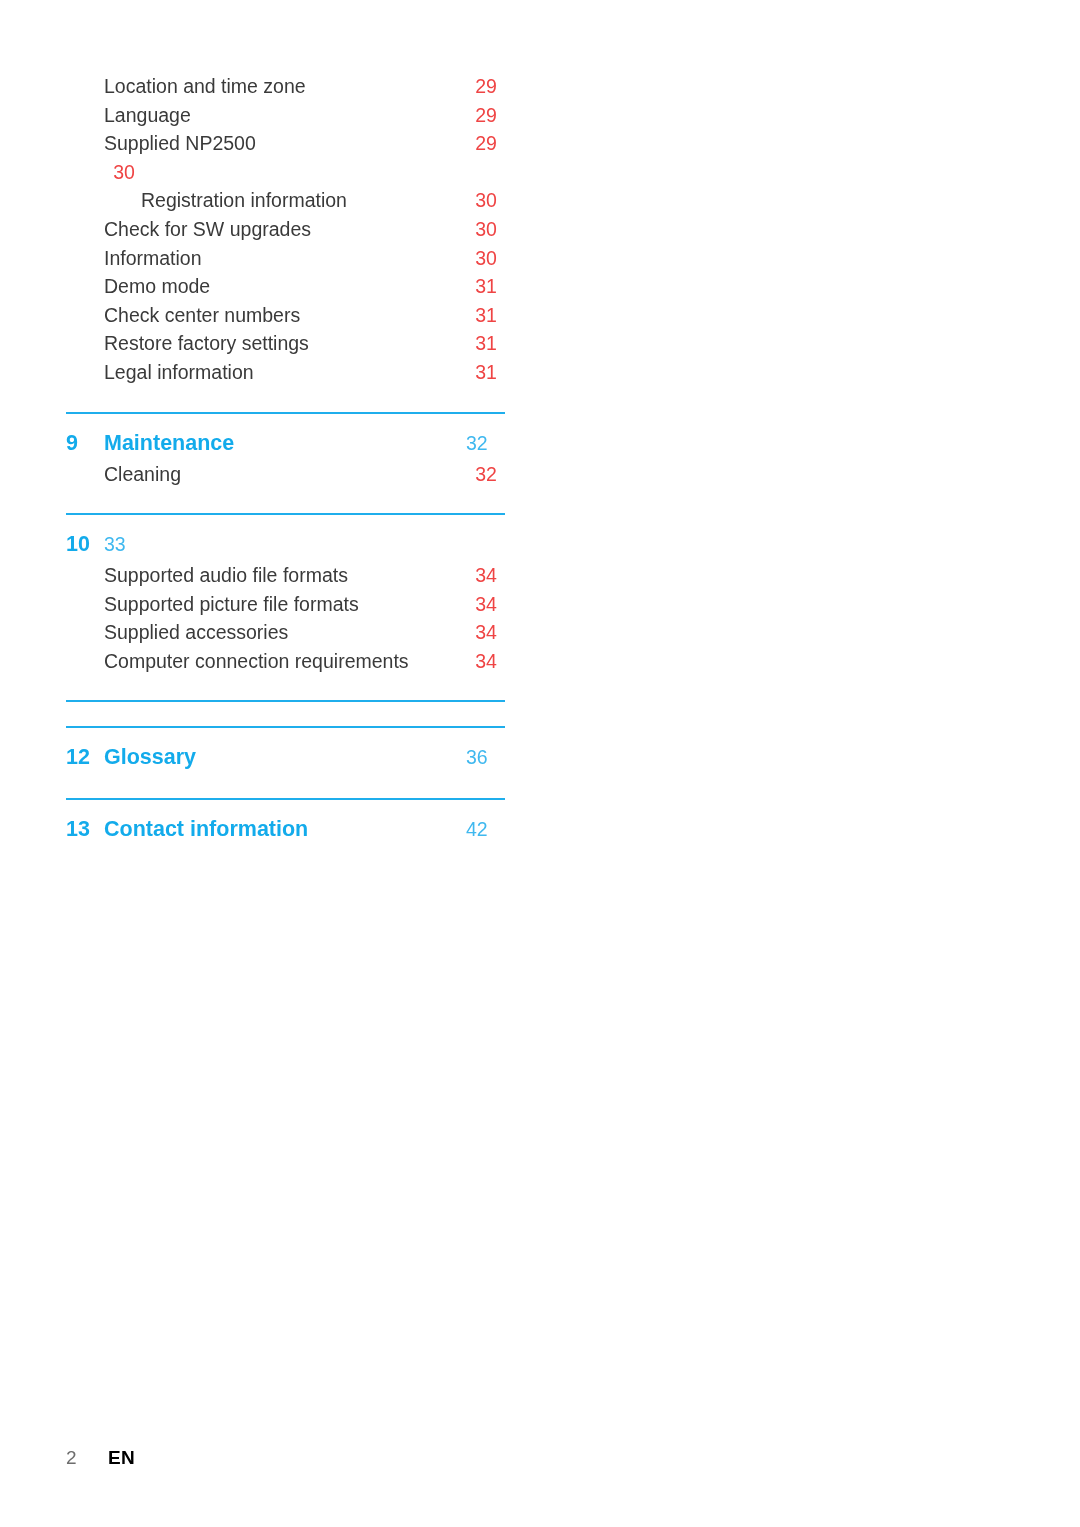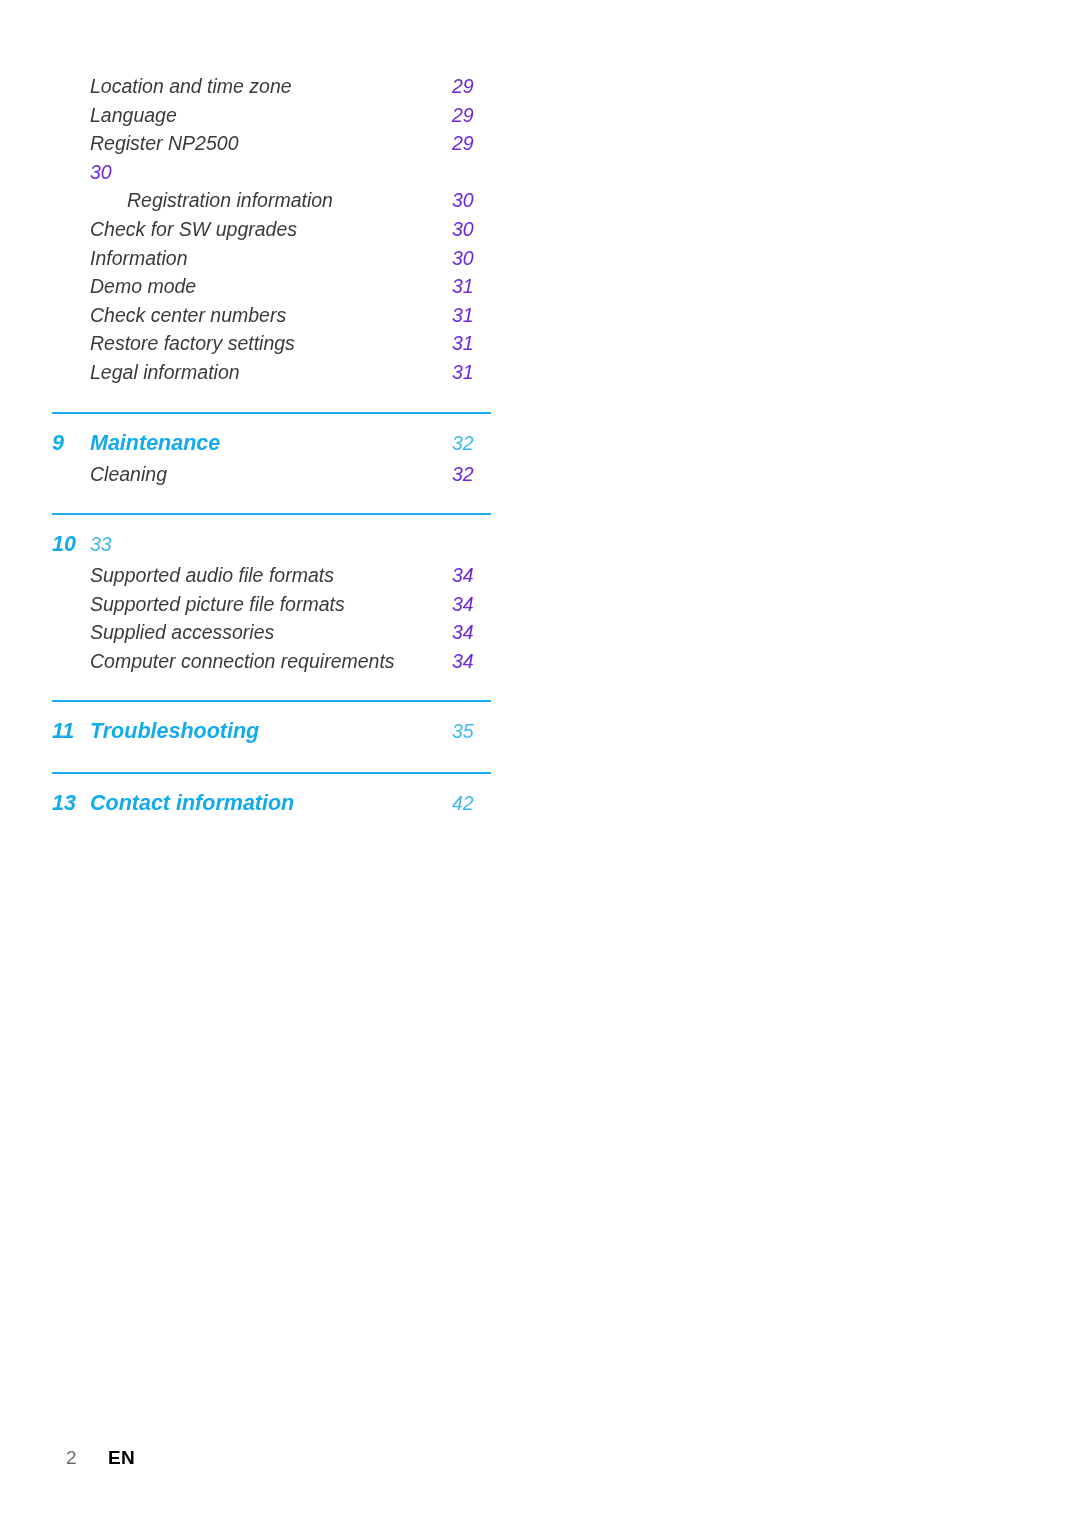--- a/index.html
+++ b/index.html
@@ -10,24 +10,23 @@
   body {
     width: 1080px;
     height: 1527px;
     position: relative;
     font-family: "Liberation Sans", sans-serif;
     -webkit-font-smoothing: antialiased;
   }
 
   #toc {
     position: absolute;
-    left: 52px;
+    left: 66px;
     top: 72px;
     width: 440px;
-    font-style: italic;
   }
 
   
   .row {
     display: flex;
     align-items: baseline;
     line-height: 28.6px;
     white-space: nowrap;
   }
 
@@ -43,22 +42,22 @@
   }
   .row.entry .title {
     flex: 1 1 auto;
   }
   .row.entry.lvl2 .title {
     padding-left: 37px;
   }
   .row.entry .page {
     flex: 0 0 auto;
     width: 40px;
-    text-align: left;
-    color: #6d28d9;
+    text-align: center;
+    color: #ef4444;
   }
 
   
   .row.chapter {
     font-size: 21.5px;
     font-weight: 700;
     color: #13ABEB;
     line-height: 34px;
   }
   .row.chapter .num-col {
@@ -137,21 +136,21 @@
         <span class="title">Location and time zone</span>
         <span class="page">29</span>
       </div>
       <div class="row entry">
         <span class="num-col"></span>
         <span class="title">Language</span>
         <span class="page">29</span>
       </div>
       <div class="row entry">
         <span class="num-col"></span>
-        <span class="title">Register NP2500</span>
+        <span class="title">Supplied NP2500</span>
         <span class="page">29</span>
       </div>
       <div class="row entry lvl2">
         <span class="num-col"></span>
         <span class="page">30</span>
       </div>
       <div class="row entry lvl2">
         <span class="num-col"></span>
         <span class="title">Registration information</span>
         <span class="page">30</span>
@@ -224,24 +223,27 @@
           <span class="page">34</span>
         </div>
         <div class="row entry">
           <span class="num-col"></span>
           <span class="title">Computer connection requirements</span>
           <span class="page">34</span>
         </div>
       </div>
       <div class="chapter-block standalone">
         <hr class="rule">
-        <div class="row chapter">
-          <span class="num-col">11</span>
-          <span class="title">Troubleshooting</span>
-          <span class="page">35</span>
+      </div>
+      <div class="chapter-block standalone">
+        <hr class="rule">
+        <div class="row chapter">
+          <span class="num-col">12</span>
+          <span class="title">Glossary</span>
+          <span class="page">36</span>
         </div>
       </div>
       <div class="chapter-block standalone">
         <hr class="rule">
         <div class="row chapter">
           <span class="num-col">13</span>
           <span class="title">Contact information</span>
           <span class="page">42</span>
         </div>
       </div>

